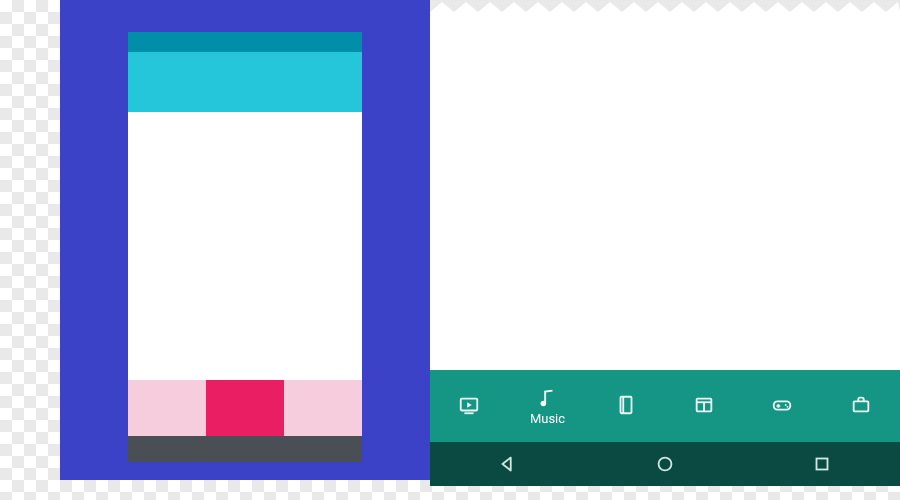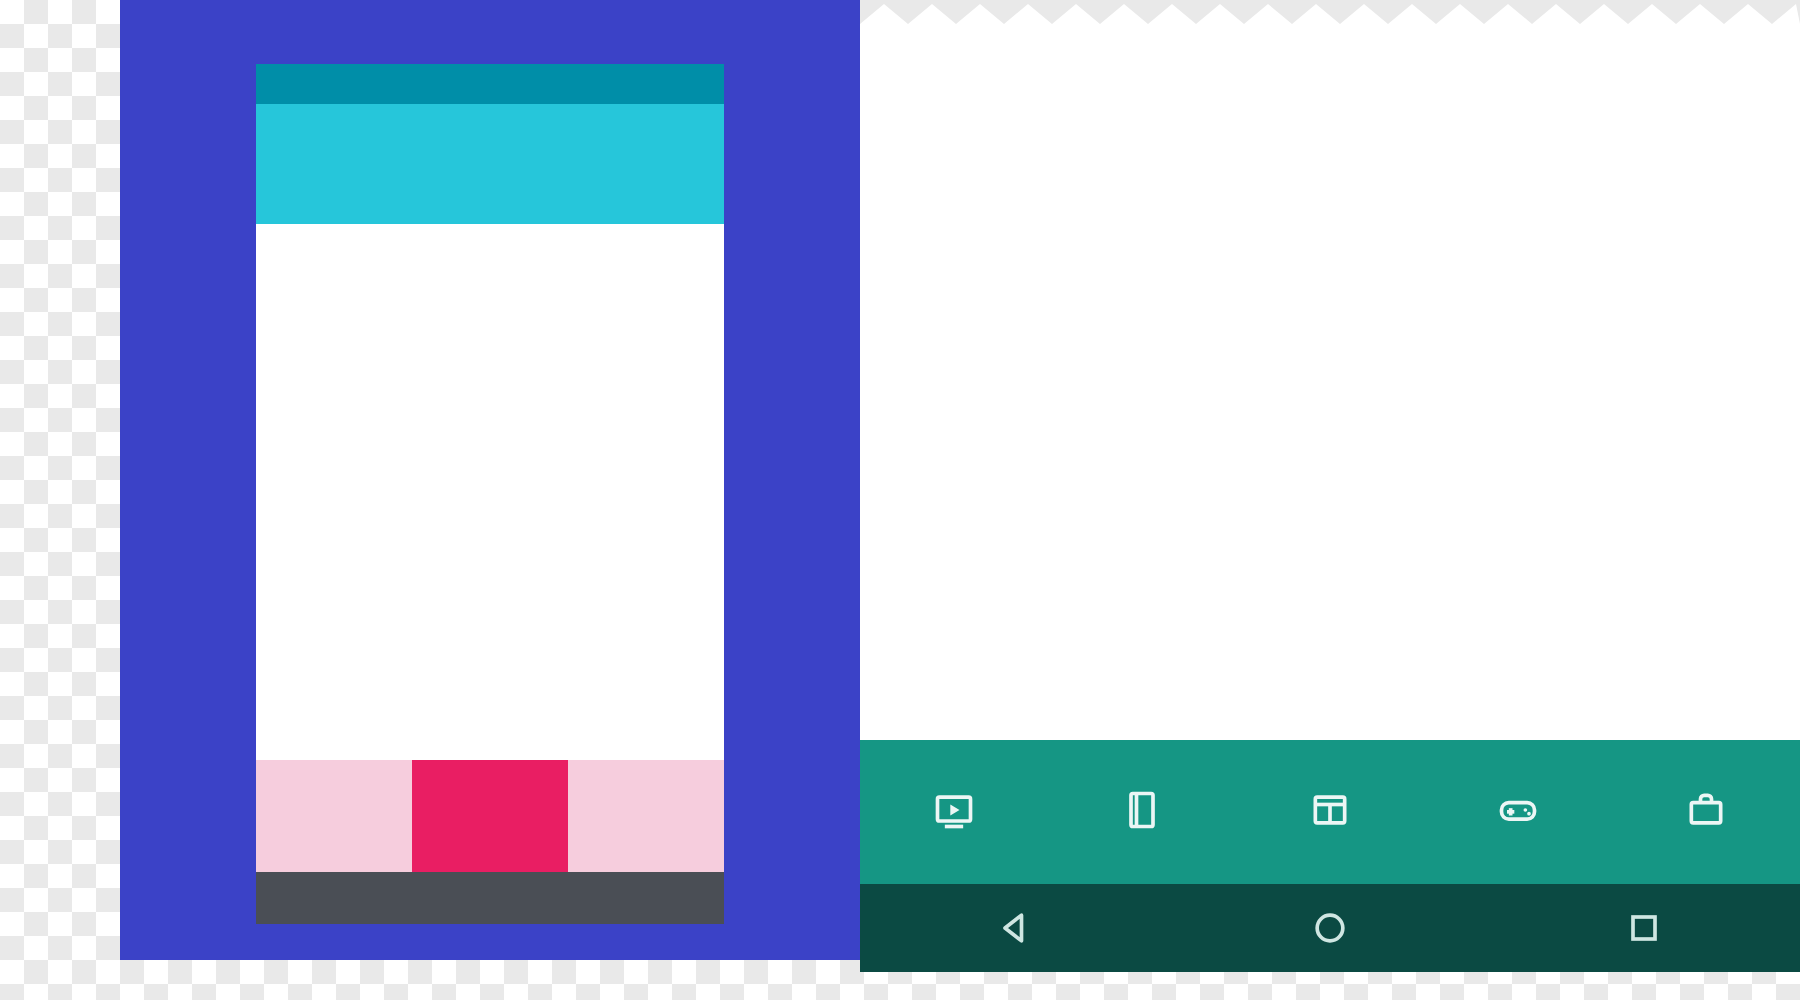--- a/index.html
+++ b/index.html
@@ -111,20 +111,29 @@
   <div class="nav-item">
     <span class="nav-icon">
       <svg viewBox="0 0 24 24">
           <rect x="3" y="5" width="18" height="13" rx="1"></rect>
           <path d="M10 9l5 3-5 3z" fill="#fff" stroke="none"></path>
           <line x1="7" y1="21" x2="17" y2="21"></line>
         </svg>
     </span>
     <span class="lbl"></span>
   </div>
+  <div class="nav-item active">
+    <span class="nav-icon">
+      <svg viewBox="0 0 24 24">
+          <path d="M10 18V5l8-1" stroke="#fff"></path>
+          <circle cx="8" cy="18" r="3" fill="#fff" stroke="none"></circle>
+        </svg>
+    </span>
+    <span class="lbl">Music</span>
+  </div>
   <div class="nav-item">
     <span class="nav-icon">
       <svg viewBox="0 0 24 24">
           <rect x="6" y="3" width="12" height="18" rx="1"></rect>
           <line x1="9" y1="3" x2="9" y2="21"></line>
         </svg>
     </span>
     <span class="lbl"></span>
   </div>
   <div class="nav-item">

